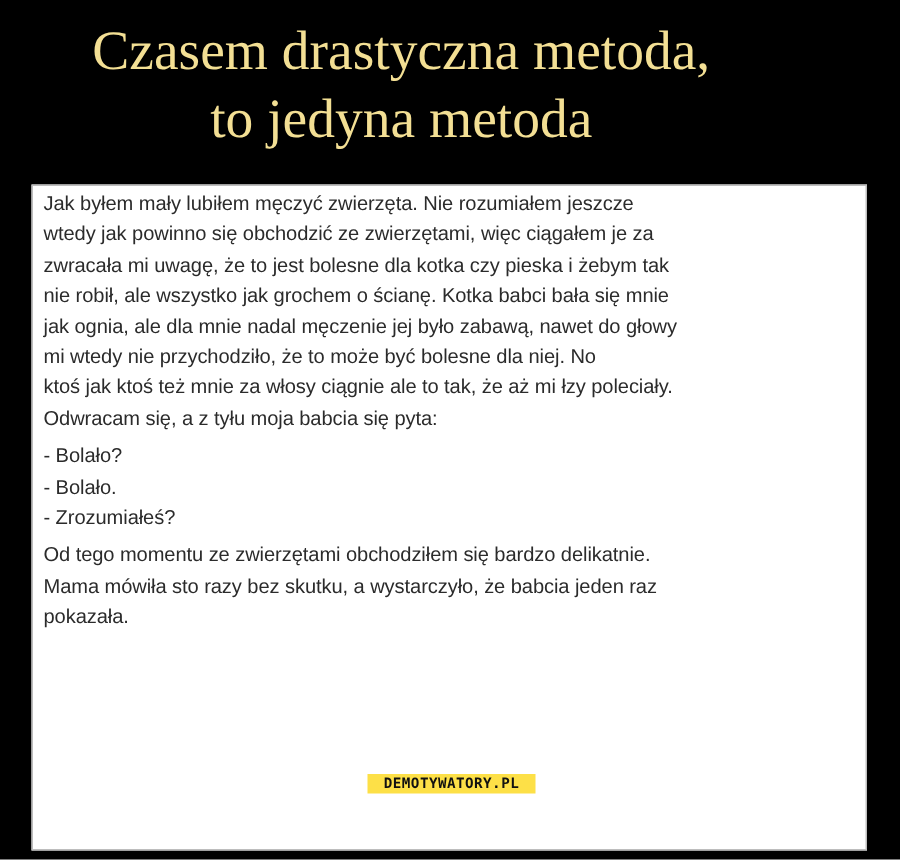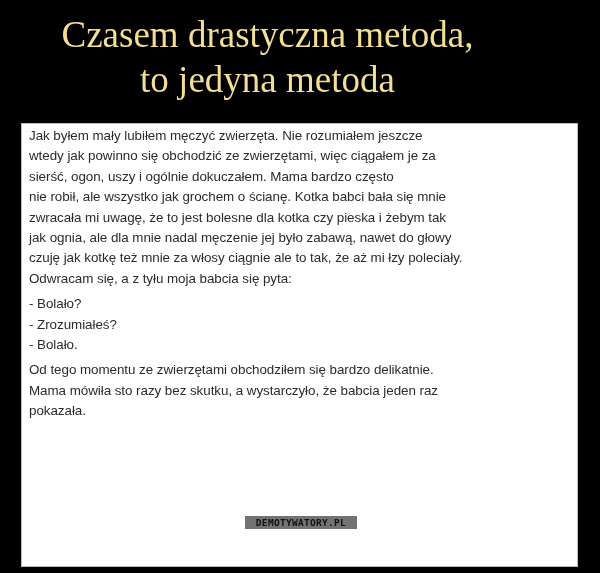--- a/index.html
+++ b/index.html
@@ -25,45 +25,45 @@
     }
     .text .line { display: block; }
     .gap { display: block; height: 5px; }
     .watermark {
       position: absolute; left: 245px; top: 516px; width: 112px; height: 16px;
     }
     .watermark .label {
       position: absolute; left: 0; top: 0; width: 112px; text-align: center;
       font-family: "DejaVu Sans Mono", "Liberation Mono", monospace;
       font-size: 9.5px; font-weight: bold; color: #111; line-height: 13px;
-      letter-spacing: 0.3px; background: #737373;
+      letter-spacing: 0.3px; background: #fde047;
     }
   </style>
 </head>
 <body>
 
 <div class="title">
   <div>Czasem drastyczna metoda,</div>
   <div>to jedyna metoda</div>
 </div>
 
 <div class="panel">
   <div class="text">
     <span class="line">Jak byłem mały lubiłem męczyć zwierzęta. Nie rozumiałem jeszcze</span>
     <span class="line">wtedy jak powinno się obchodzić ze zwierzętami, więc ciągałem je za</span>
-    <span class="line">sierść, ogon, uszy i ogólnie dokuczałem. Mama bardzo często</span>
+    <span class="line">zwracała mi uwagę, że to jest bolesne dla kotka czy pieska i żebym tak</span>
     <span class="line">nie robił, ale wszystko jak grochem o ścianę. Kotka babci bała się mnie</span>
-    <span class="line">zwracała mi uwagę, że to jest bolesne dla kotka czy pieska i żebym tak</span>
     <span class="line">jak ognia, ale dla mnie nadal męczenie jej było zabawą, nawet do głowy</span>
-    <span class="line">czuję jak kotkę też mnie za włosy ciągnie ale to tak, że aż mi łzy poleciały.</span>
+    <span class="line">mi wtedy nie przychodziło, że to może być bolesne dla niej. No</span>
+    <span class="line">ktoś jak ktoś też mnie za włosy ciągnie ale to tak, że aż mi łzy poleciały.</span>
     <span class="line">Odwracam się, a z tyłu moja babcia się pyta:</span>
     <span class="gap"></span>
     <span class="line">- Bolało?</span>
+    <span class="line">- Bolało.</span>
     <span class="line">- Zrozumiałeś?</span>
-    <span class="line">- Bolało.</span>
     <span class="gap"></span>
     <span class="line">Od tego momentu ze zwierzętami obchodziłem się bardzo delikatnie.</span>
     <span class="line">Mama mówiła sto razy bez skutku, a wystarczyło, że babcia jeden raz</span>
     <span class="line">pokazała.</span>
   </div>
 </div>
 
 <div class="watermark">
   <div class="label">DEMOTYWATORY.PL</div>
 </div>

